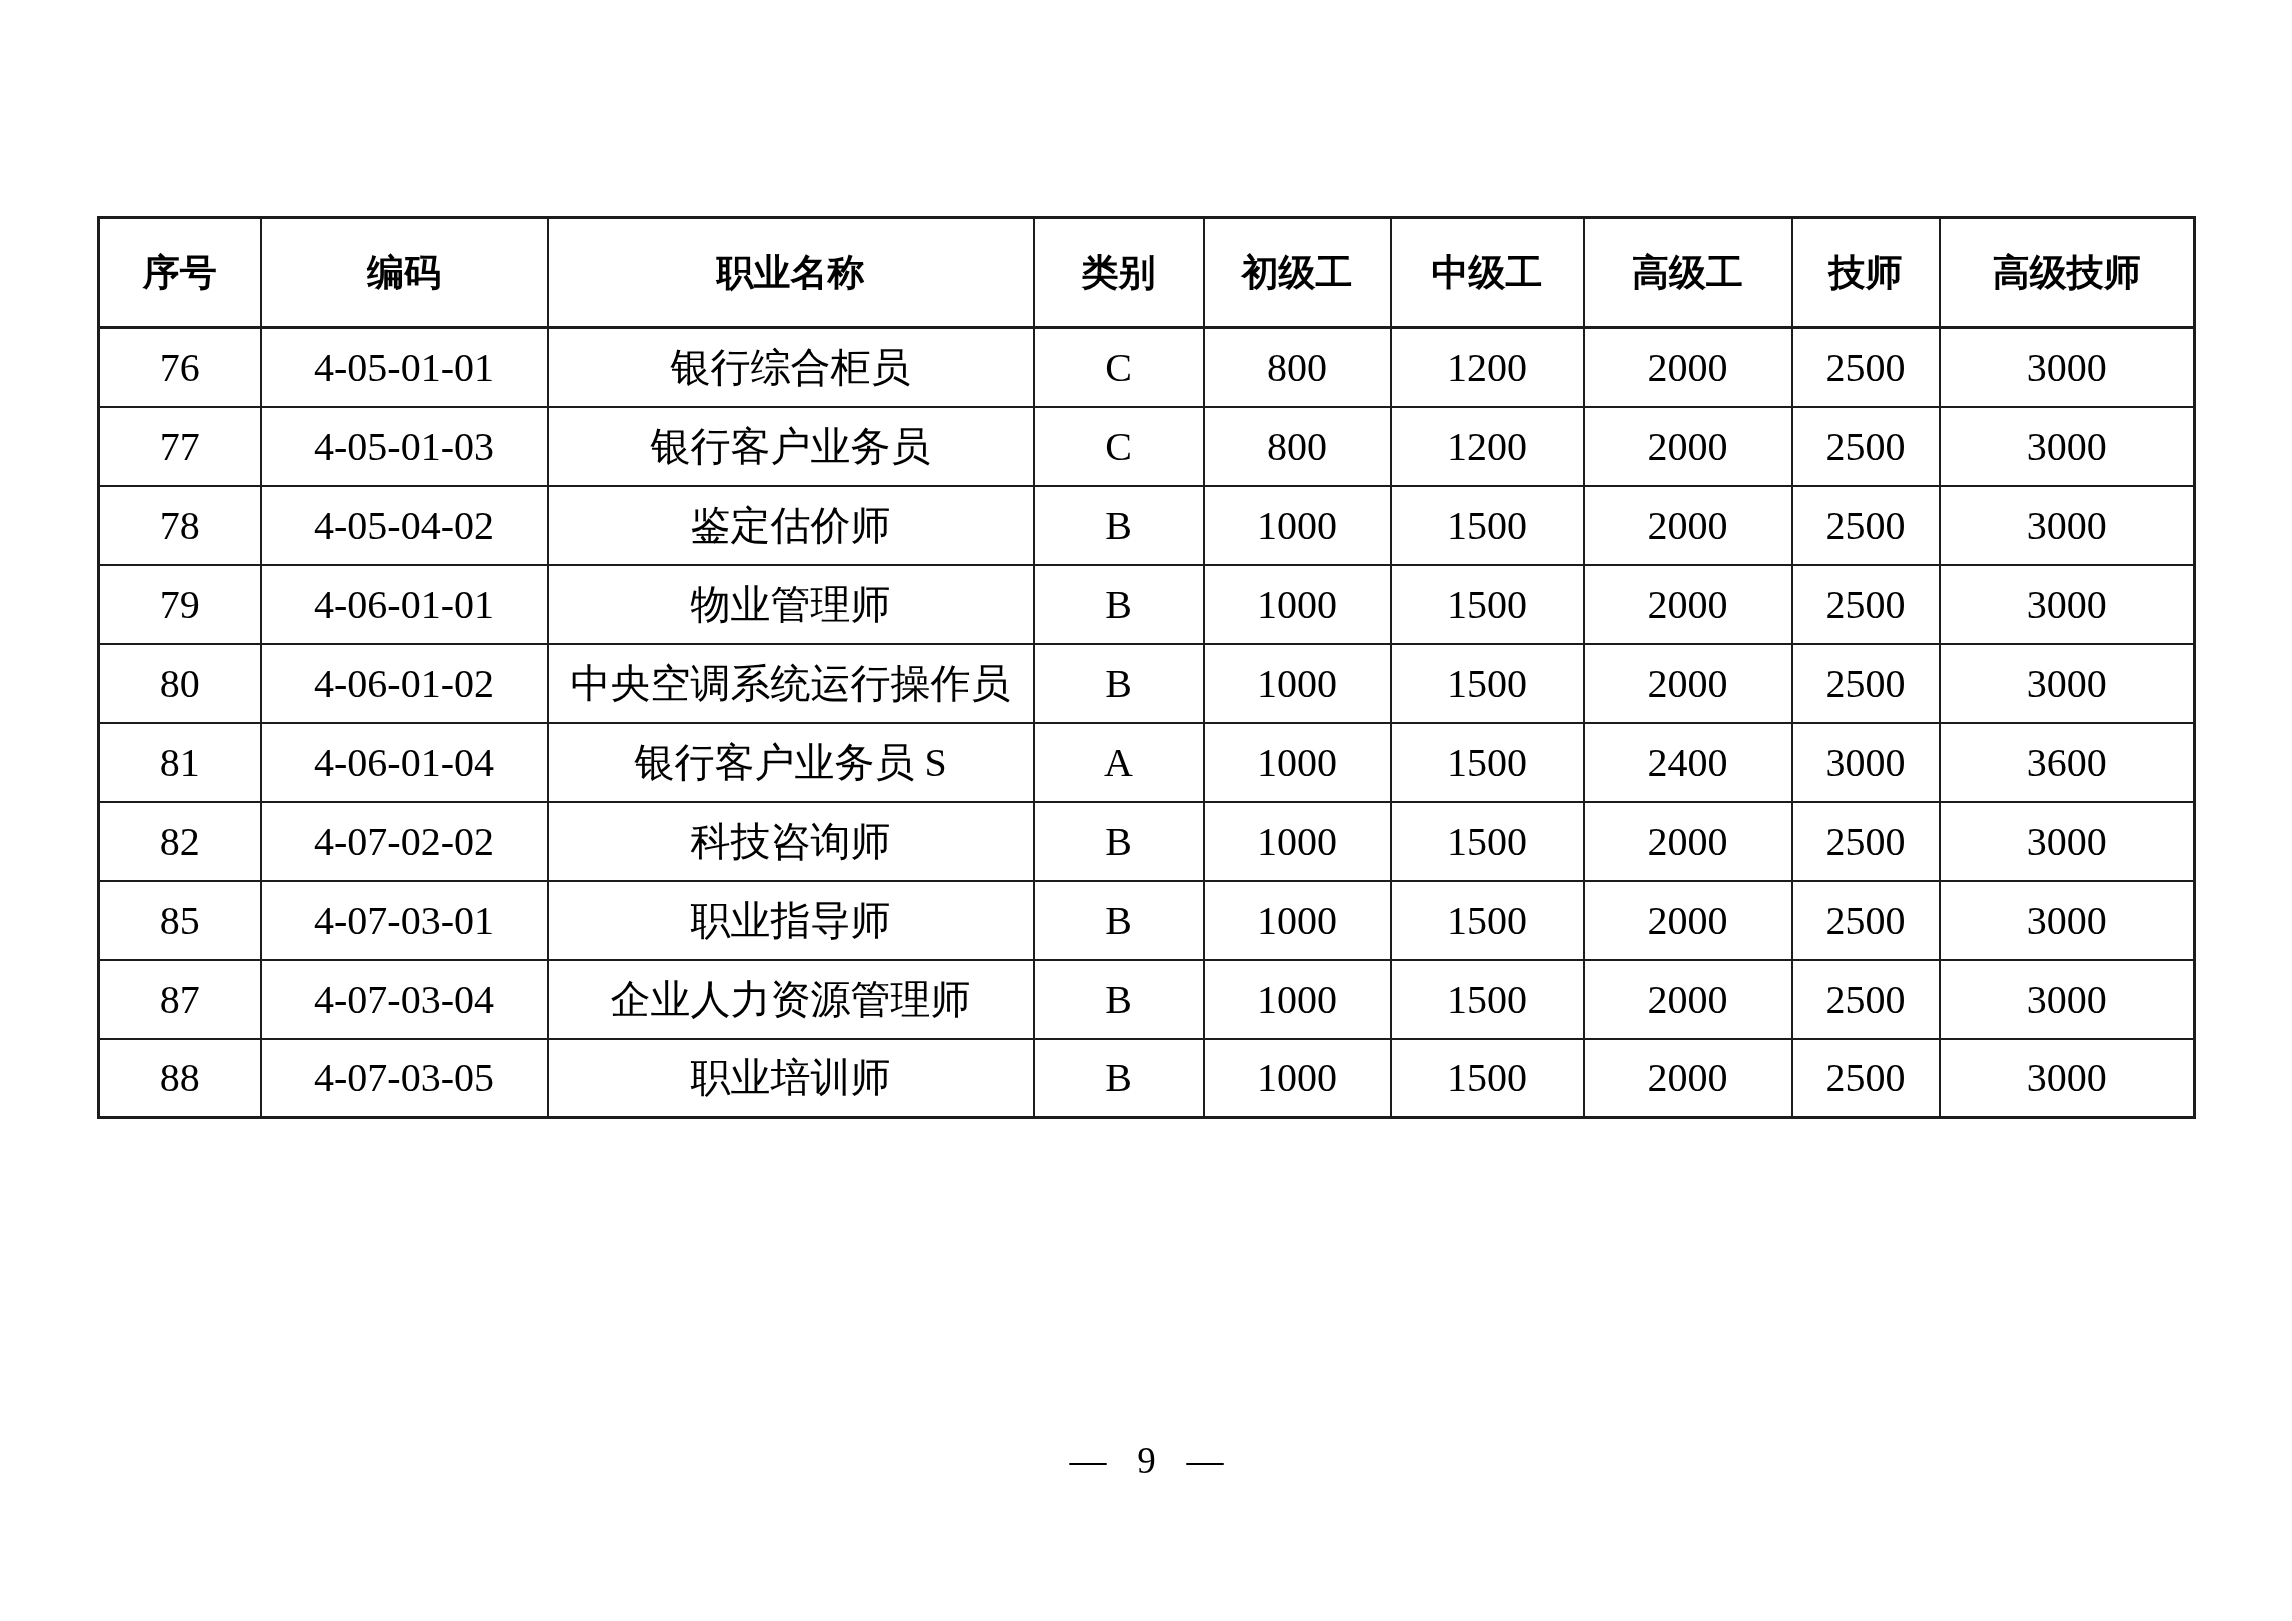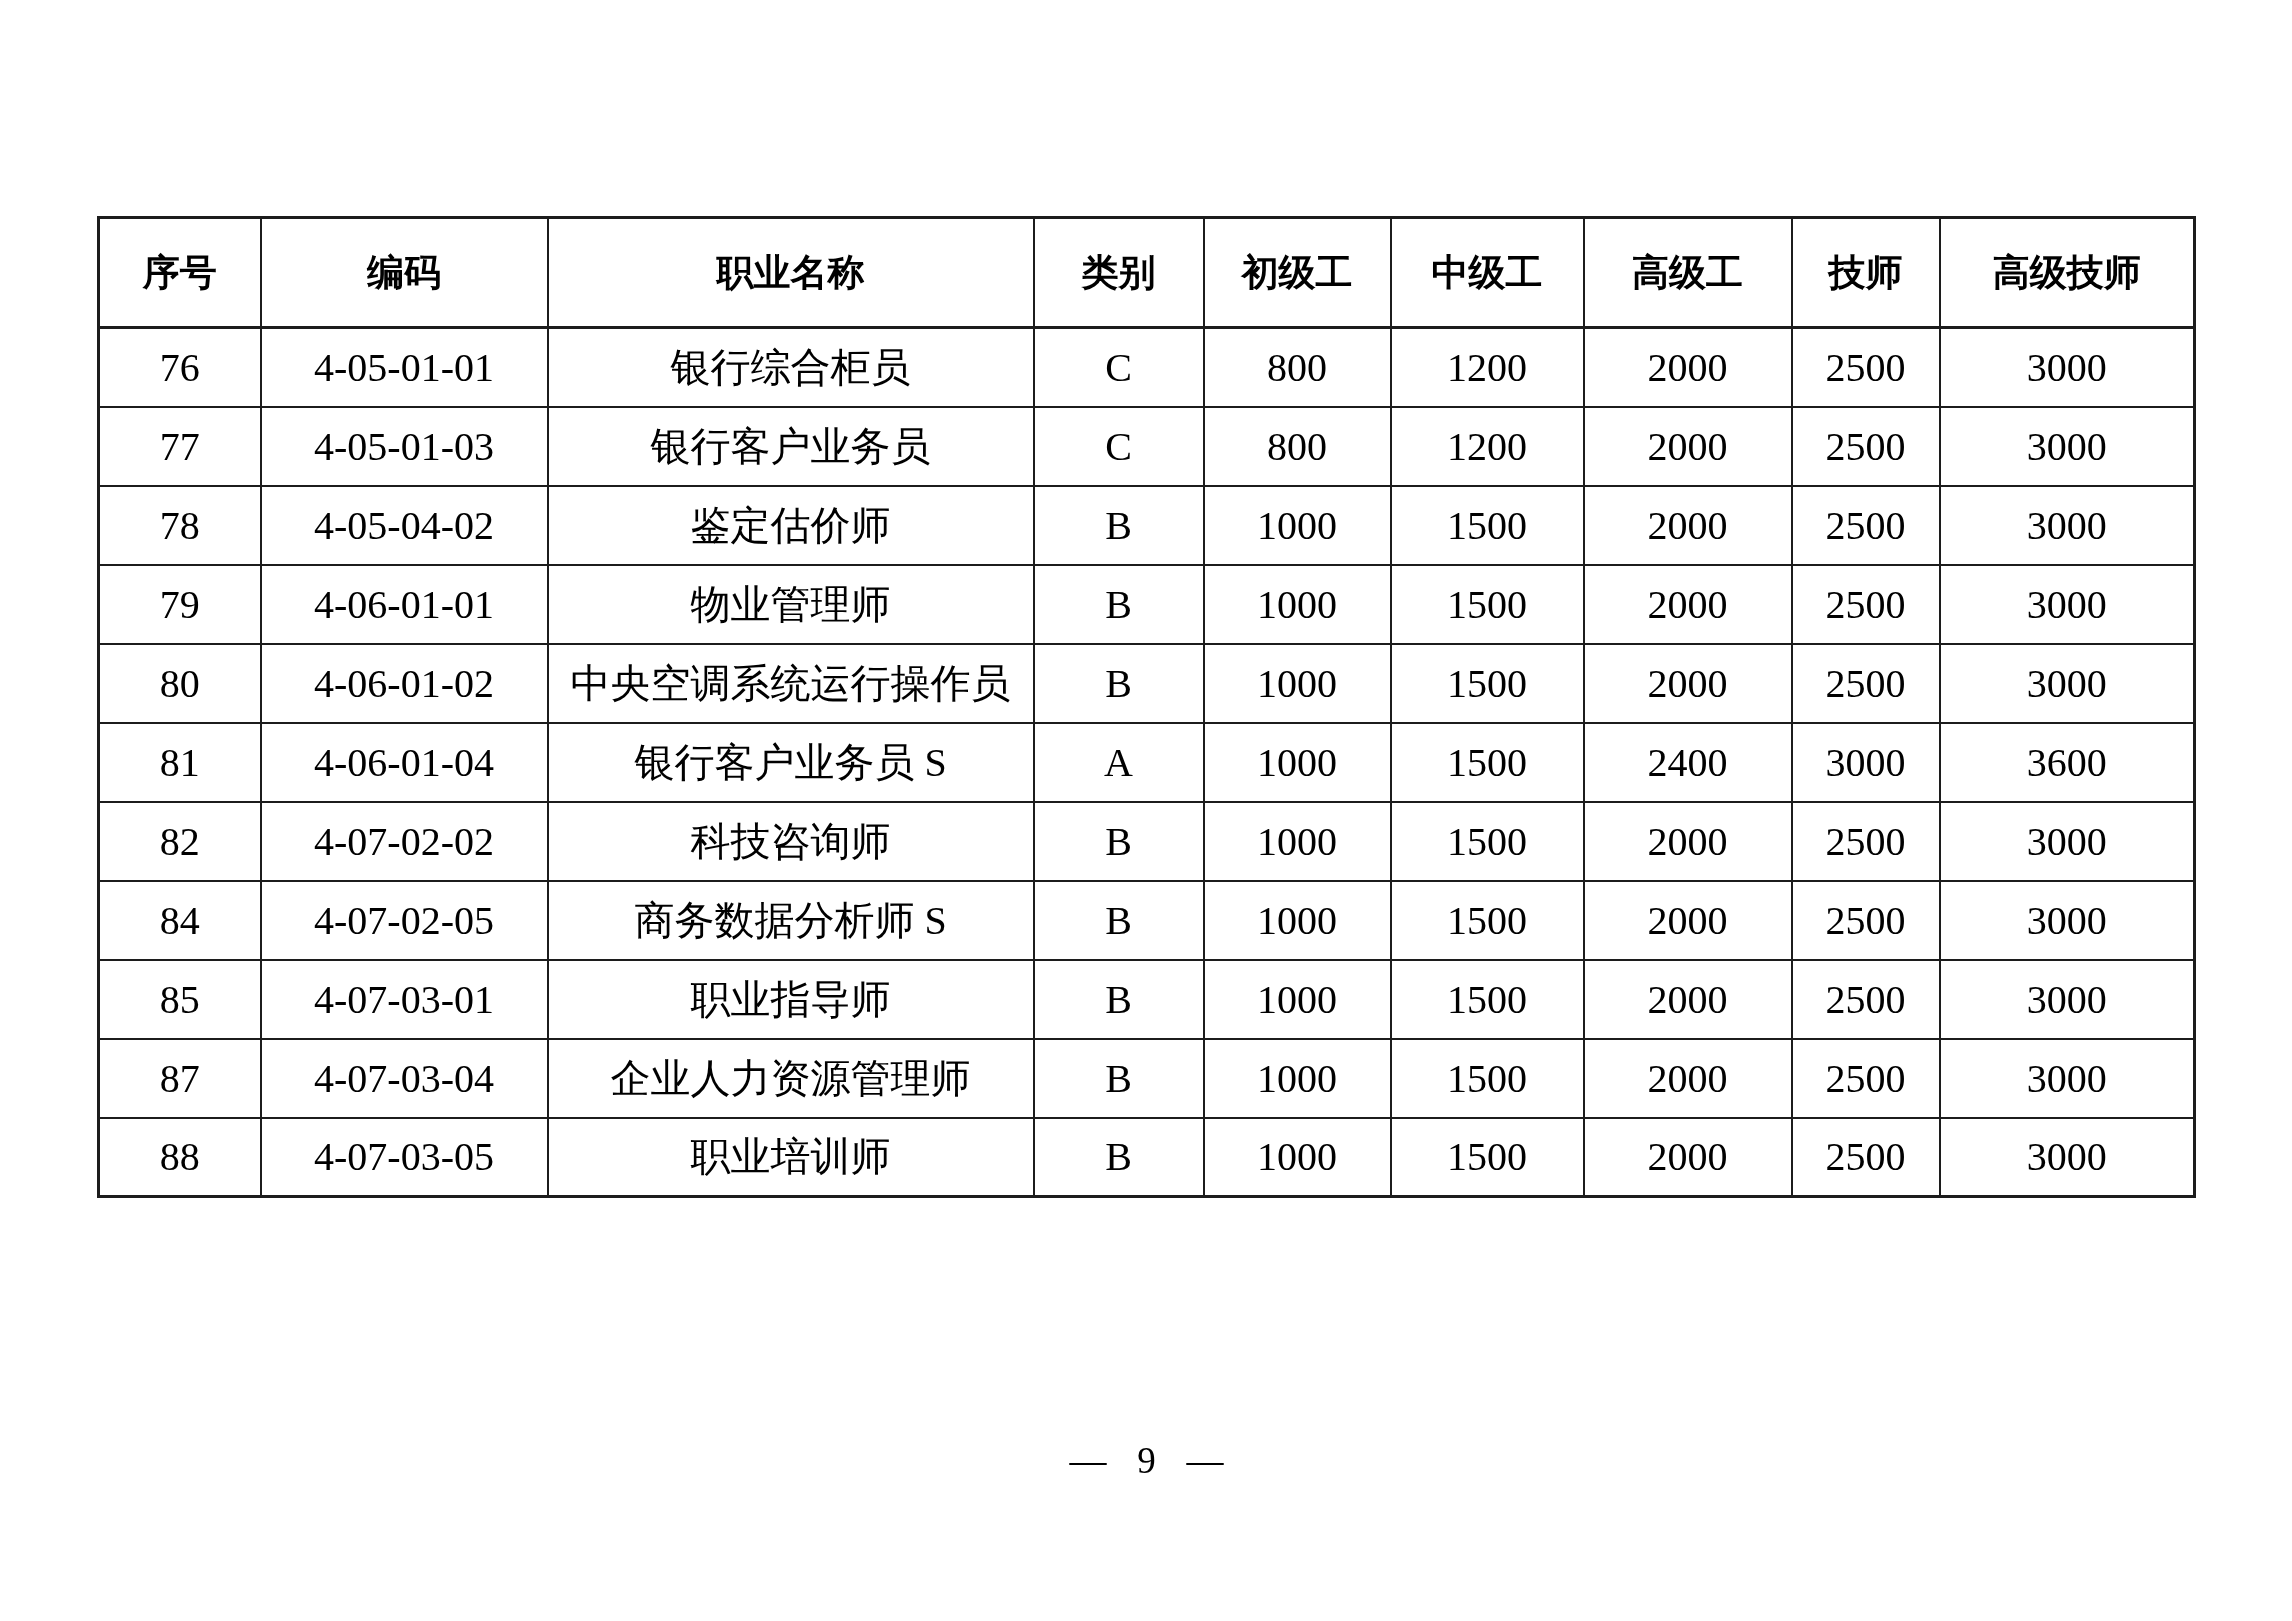--- a/index.html
+++ b/index.html
@@ -177,31 +177,20 @@
         <td>4-07-02-02</td>
         <td>科技咨询师</td>
         <td>B</td>
         <td>1000</td>
         <td>1500</td>
         <td>2000</td>
         <td>2500</td>
         <td>3000</td>
       </tr>
       <tr>
-        <td>84</td>
-        <td>4-07-02-05</td>
-        <td>商务数据分析师 S</td>
-        <td>B</td>
-        <td>1000</td>
-        <td>1500</td>
-        <td>2000</td>
-        <td>2500</td>
-        <td>3000</td>
-      </tr>
-      <tr>
         <td>85</td>
         <td>4-07-03-01</td>
         <td>职业指导师</td>
         <td>B</td>
         <td>1000</td>
         <td>1500</td>
         <td>2000</td>
         <td>2500</td>
         <td>3000</td>
       </tr>

